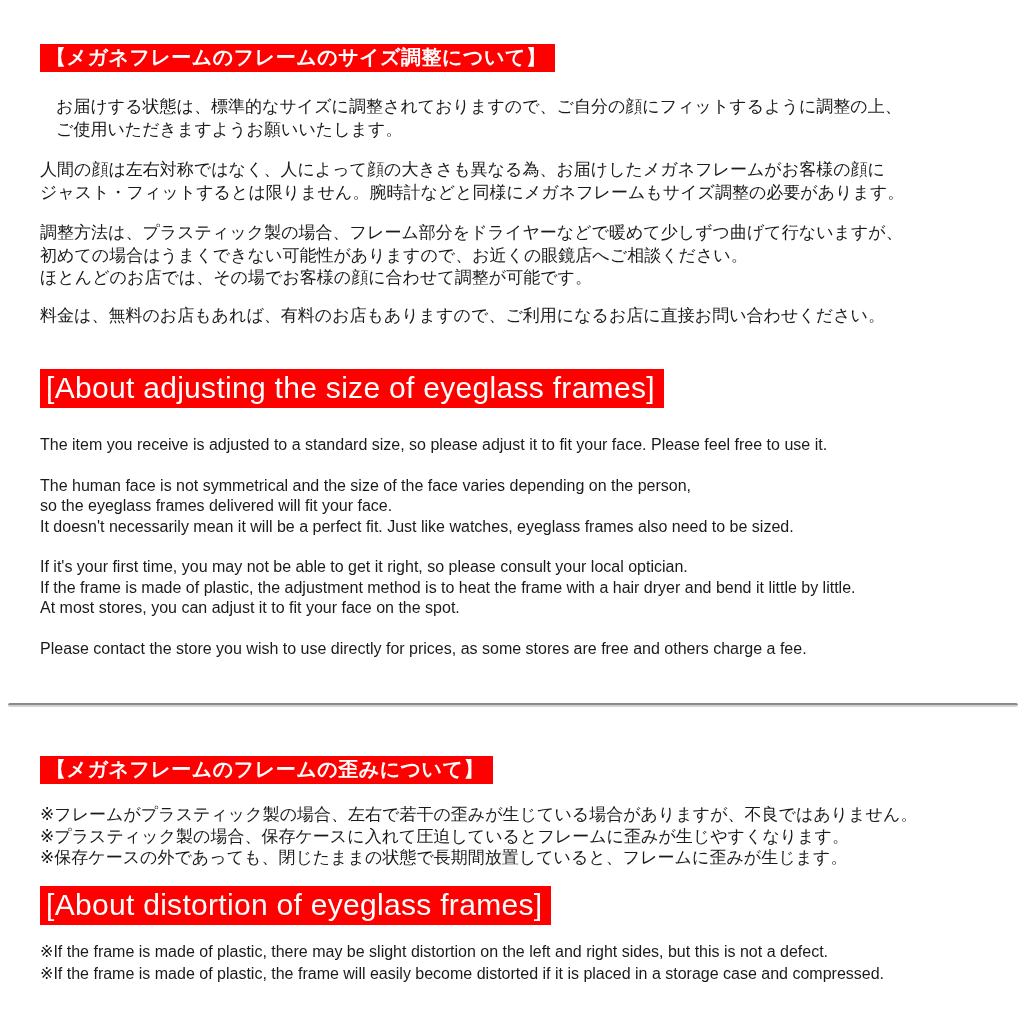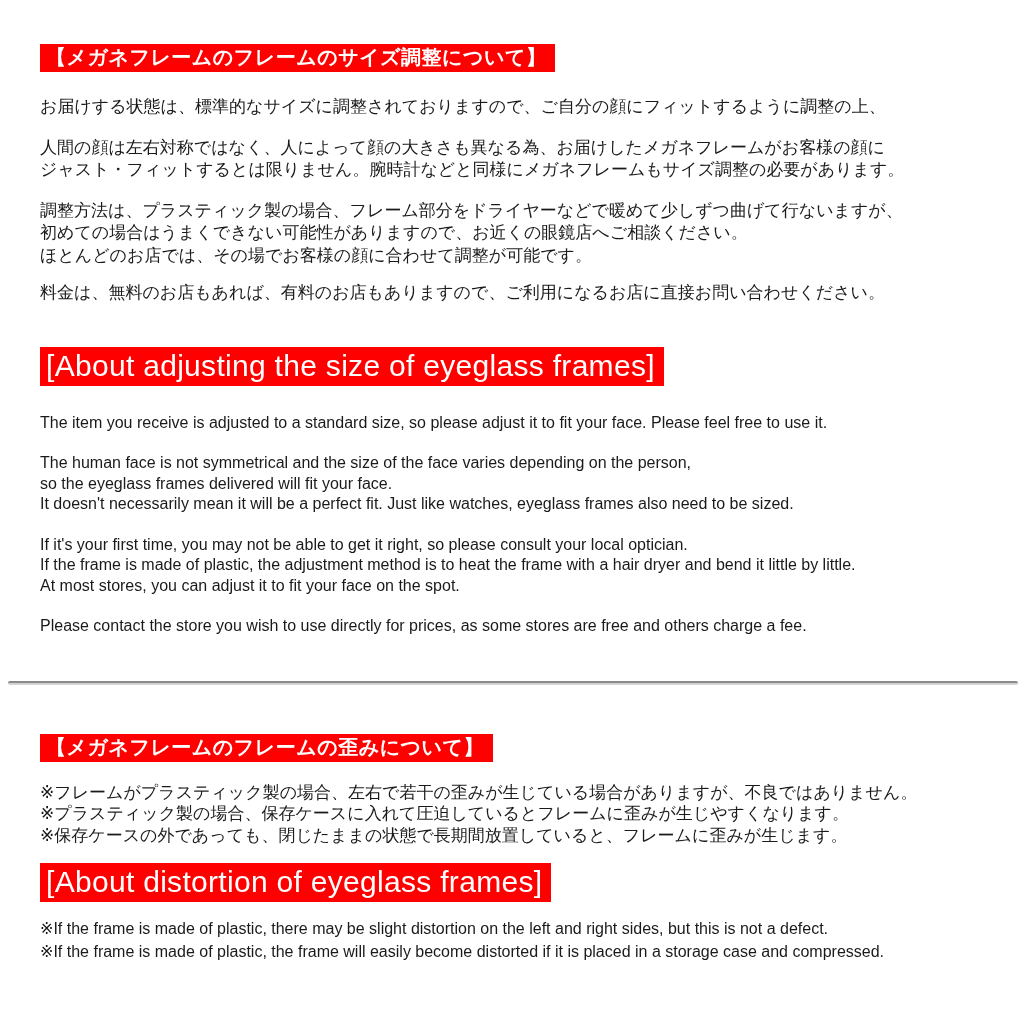--- a/index.html
+++ b/index.html
@@ -48,21 +48,21 @@
   }
   .jp-notes {
     font-size: 17px;
     line-height: 21.5px;
   }
   .en-notes {
     font-size: 16px;
     line-height: 22.5px;
   }
   .para { margin: 0; }
-  .mt-para1 { margin-top: 24px; }
+  .mt-para1 { margin-top: 24px; margin-left: 16px; }
   .mt-para  { margin-top: 18px; }
   .mt-para-sm { margin-top: 15px; }
   .mt-en-heading { margin-top: 42px; }
   .mt-en-p1 { margin-top: 27px; }
   .mt-en-p  { margin-top: 20px; }
   .divider {
     height: 4px;
     margin: 44px -14px 0 -32px;
     background: linear-gradient(to bottom, #878787 0%, #8f8f8f 55%, #cdcdcd 55%, #d8d8d8 100%);
     border-radius: 2px;
@@ -77,20 +77,21 @@
 <body>
 
 <div class="page">
 
   <div>
 
     <span class="red-heading jp-heading">【メガネフレームのフレームのサイズ調整について】</span>
 
     <div class="para jp-text mt-para1">
       <div class="line">お届けする状態は、標準的なサイズに調整されておりますので、ご自分の顔にフィットするように調整の上、</div>
+      <div class="line">ご使用いただきますようお願いいたします。</div>
     </div>
 
     <div class="para jp-text mt-para">
       <div class="line">人間の顔は左右対称ではなく、人によって顔の大きさも異なる為、お届けしたメガネフレームがお客様の顔に</div>
       <div class="line">ジャスト・フィットするとは限りません。腕時計などと同様にメガネフレームもサイズ調整の必要があります。</div>
     </div>
 
     <div class="para jp-text mt-para">
       <div class="line">調整方法は、プラスティック製の場合、フレーム部分をドライヤーなどで暖めて少しずつ曲げて行ないますが、</div>
       <div class="line">初めての場合はうまくできない可能性がありますので、お近くの眼鏡店へご相談ください。</div>

